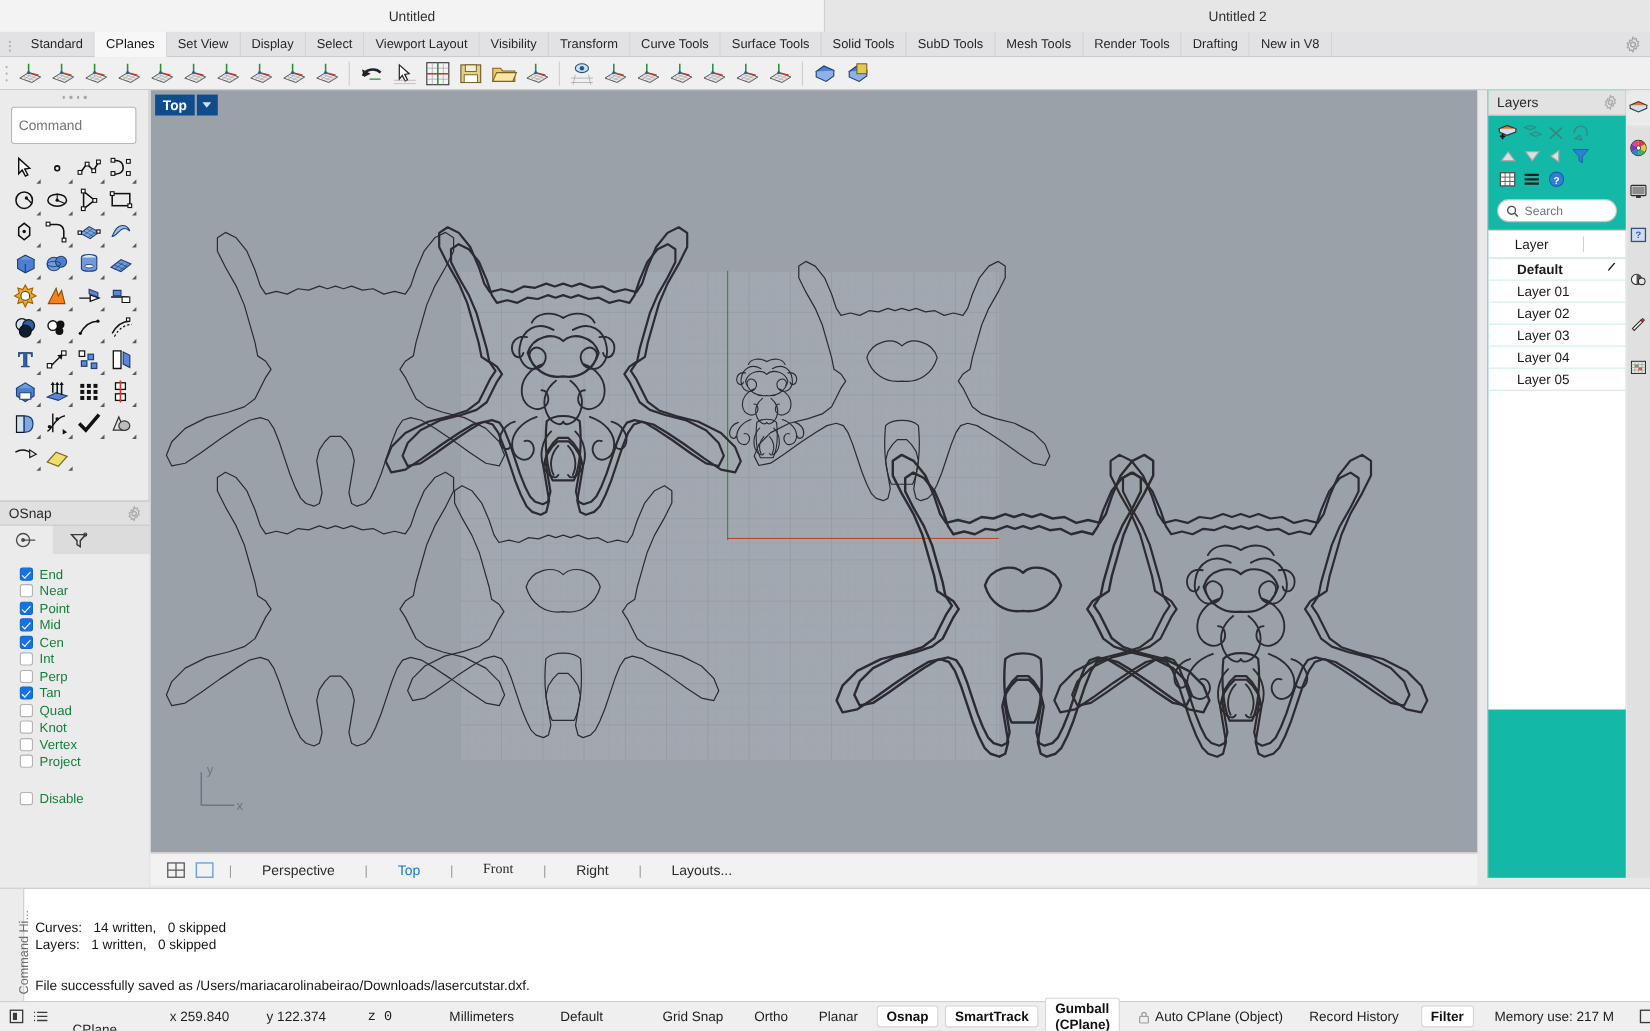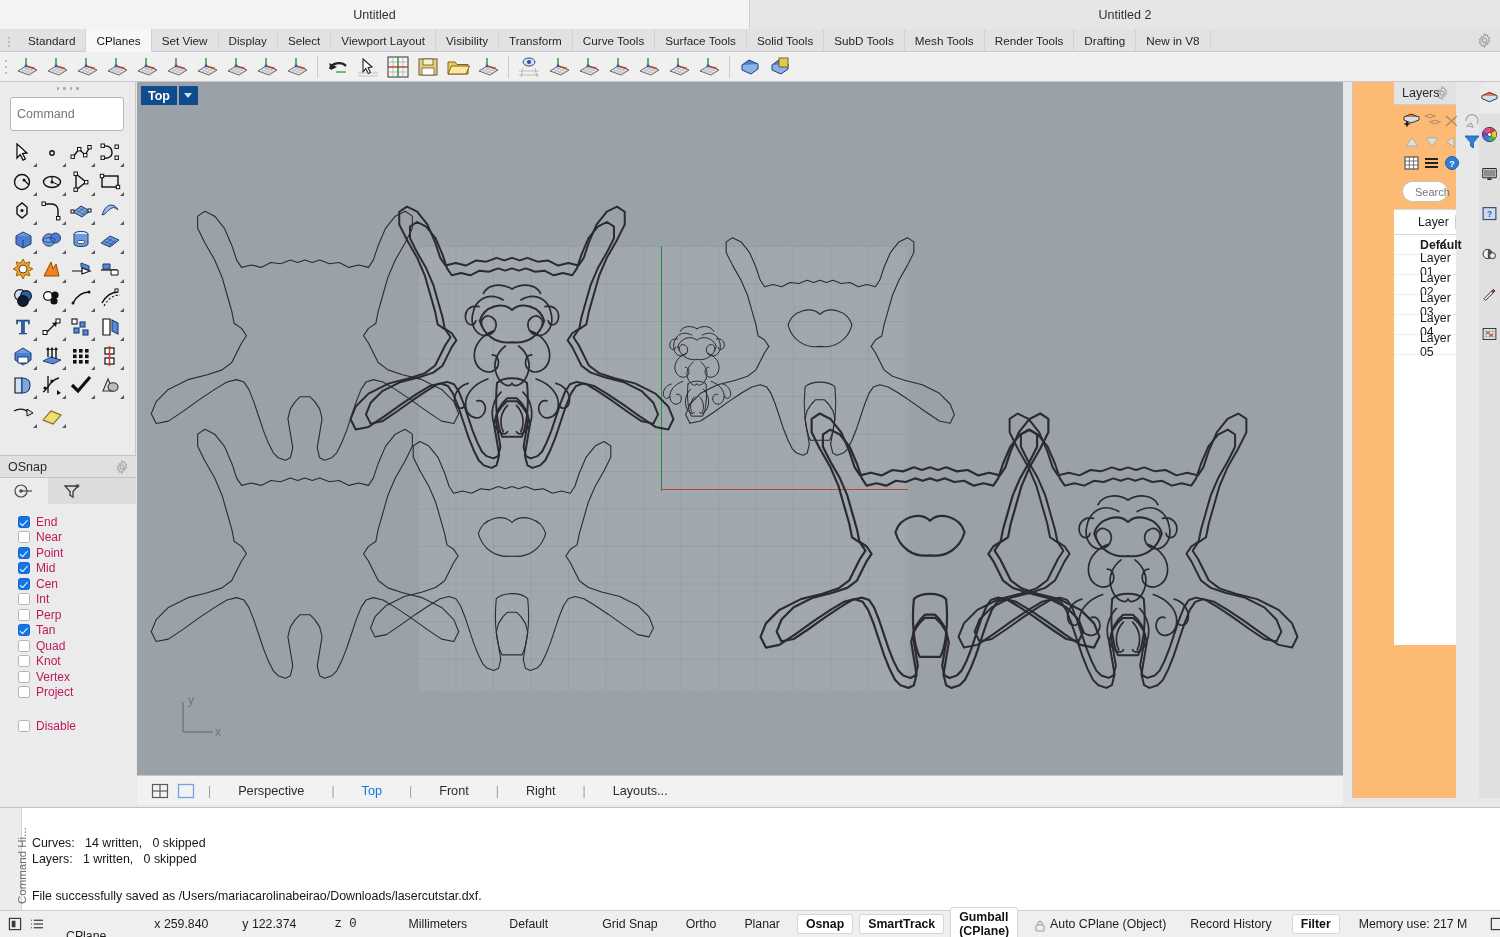--- a/index.html
+++ b/index.html
@@ -58,21 +58,21 @@
   .osnap-tabs { position:absolute; left:0; top:396px; width:136px; height:26px; background:#dcdcdc; display:flex; }
   .os-tab { width:48px; height:26px; display:flex;align-items:center;justify-content:center; }
   .os-tab.sel { background:#ebebeb; }
   .osnap-list { position:absolute; left:0; top:422px; width:136px; bottom:0; background:#ebebeb; padding:10px 0 0 18px; }
   .osrow { display:flex; align-items:center; height:15.5px; }
   .cb { width:12px; height:12px; border-radius:2.5px; border:1px solid #b3b3b3; background:#fff; margin-right:6px;
         position:relative; flex:0 0 auto; }
   .cb.on { background:#1473e6; border-color:#1267cd; }
   .cb.on:after { content:""; position:absolute; left:3.3px; top:1px; width:3px; height:6.5px;
         border:solid #fff; border-width:0 1.7px 1.7px 0; transform:rotate(43deg); }
-  .oslbl { font-size:12px; color:#be185d; }
+  .oslbl { font-size:12px; color:#15803d; }
 
   
   .viewport { position:absolute; top:82px; left:137px; width:1206px; height:693px; background:#9ba1a9; overflow:hidden; }
   .vp-label { position:absolute; left:4px; top:4px; display:flex; height:19px; }
   .vp-label .nm { background:#0f4c8c; color:#fff; font-size:12.5px; font-weight:bold; padding:0 7px;
         display:flex;align-items:center; }
   .vp-label .dd { background:#0f4c8c; width:19px; margin-left:2px; display:flex;align-items:center;justify-content:center; }
   .vp-label .dd:after { content:""; width:0;height:0; border-left:4.5px solid transparent;
         border-right:4.5px solid transparent; border-top:5px solid #cfe0f2; }
   .gridzone { position:absolute; background:#a2a8b0; }
@@ -82,22 +82,22 @@
 
   
   .vpbar { position:absolute; top:775px; left:137px; width:1206px; height:30px; background:#f2f2f2;
            border-top:1px solid #c6c6c6; display:flex; align-items:center; padding-left:10px; }
   .vpb-icon { width:18px;height:18px; margin:0 4px; }
   .vpb-sep { color:#9c9c9c; font-size:12px; margin:0 9px; }
   .vpb-item { font-size:12.7px; color:#2b2b2b; padding:0 4px; }
   .vpb-item.sel { color:#1473e6; }
 
   
-  .layerpanel { position:absolute; top:82px; left:1352px; width:104px; height:716px; background:#fdba74;
-                border-left:1px solid #c8c8c8;padding-left:41px; }
+  .layerpanel { position:absolute; top:82px; left:1352px; width:126px; height:716px; background:#14b8a6;
+                border-left:1px solid #c8c8c8; }
   .lyr-hdr { height:23px; position:relative; background:#e2e2e2; border-bottom:1px solid #cdcdcd; }
   .lyr-hdr span { position:absolute; left:8px; top:4px; font-size:12.5px; color:#2a2a2a; }
   .lyr-hdr .gear { position:absolute; right:7px; top:4px; width:14px; height:14px; opacity:.5; }
   .lyr-tools { padding:6px 0 2px 8px; }
   .lyr-trow { display:flex; align-items:center; height:21px; }
   .lyr-ic { width:22px; height:19px; position:relative; }
   .searchbox { margin:5px 8px 0 8px; height:21px; border:1px solid #c2c2c2; border-radius:11px; background:#fff;
                display:flex; align-items:center; padding:0 7px; }
   .searchbox input { border:0; outline:0; font-size:11px; color:#8d8d8d; width:76px; background:transparent;
                font-family:"Liberation Sans",sans-serif; }
@@ -860,21 +860,21 @@
       <svg viewBox="0 0 18 18" width="18" height="18">
         <rect x="1.5" y="2.5" width="15" height="13" fill="none" stroke="#6fa2e0" stroke-width="1.3"></rect>
       </svg>
     </div>
     <span class="vpb-sep">|</span>
     <div id="vpviews-host" style="display:flex;align-items:center;">
         <span class="vpb-item" style="margin: 0px 14px;">Perspective</span>
         <span class="vpb-sep">|</span>
         <span class="vpb-item sel" style="margin: 0px 14px;">Top</span>
         <span class="vpb-sep">|</span>
-        <span class="vpb-item" style="margin: 0px 14px;">Front</span>
+        <span class="vpb-item" style="margin: 0px 14px; font-family: Liberation Serif, serif;">Front</span>
         <span class="vpb-sep">|</span>
         <span class="vpb-item" style="margin: 0px 14px;">Right</span>
         <span class="vpb-sep">|</span>
         <span class="vpb-item" style="margin: 0px 14px;">Layouts...</span>
       </div>
   </div>
 
   <div class="layerpanel">
     <div class="lyr-hdr">
       <span>Layers</span>

